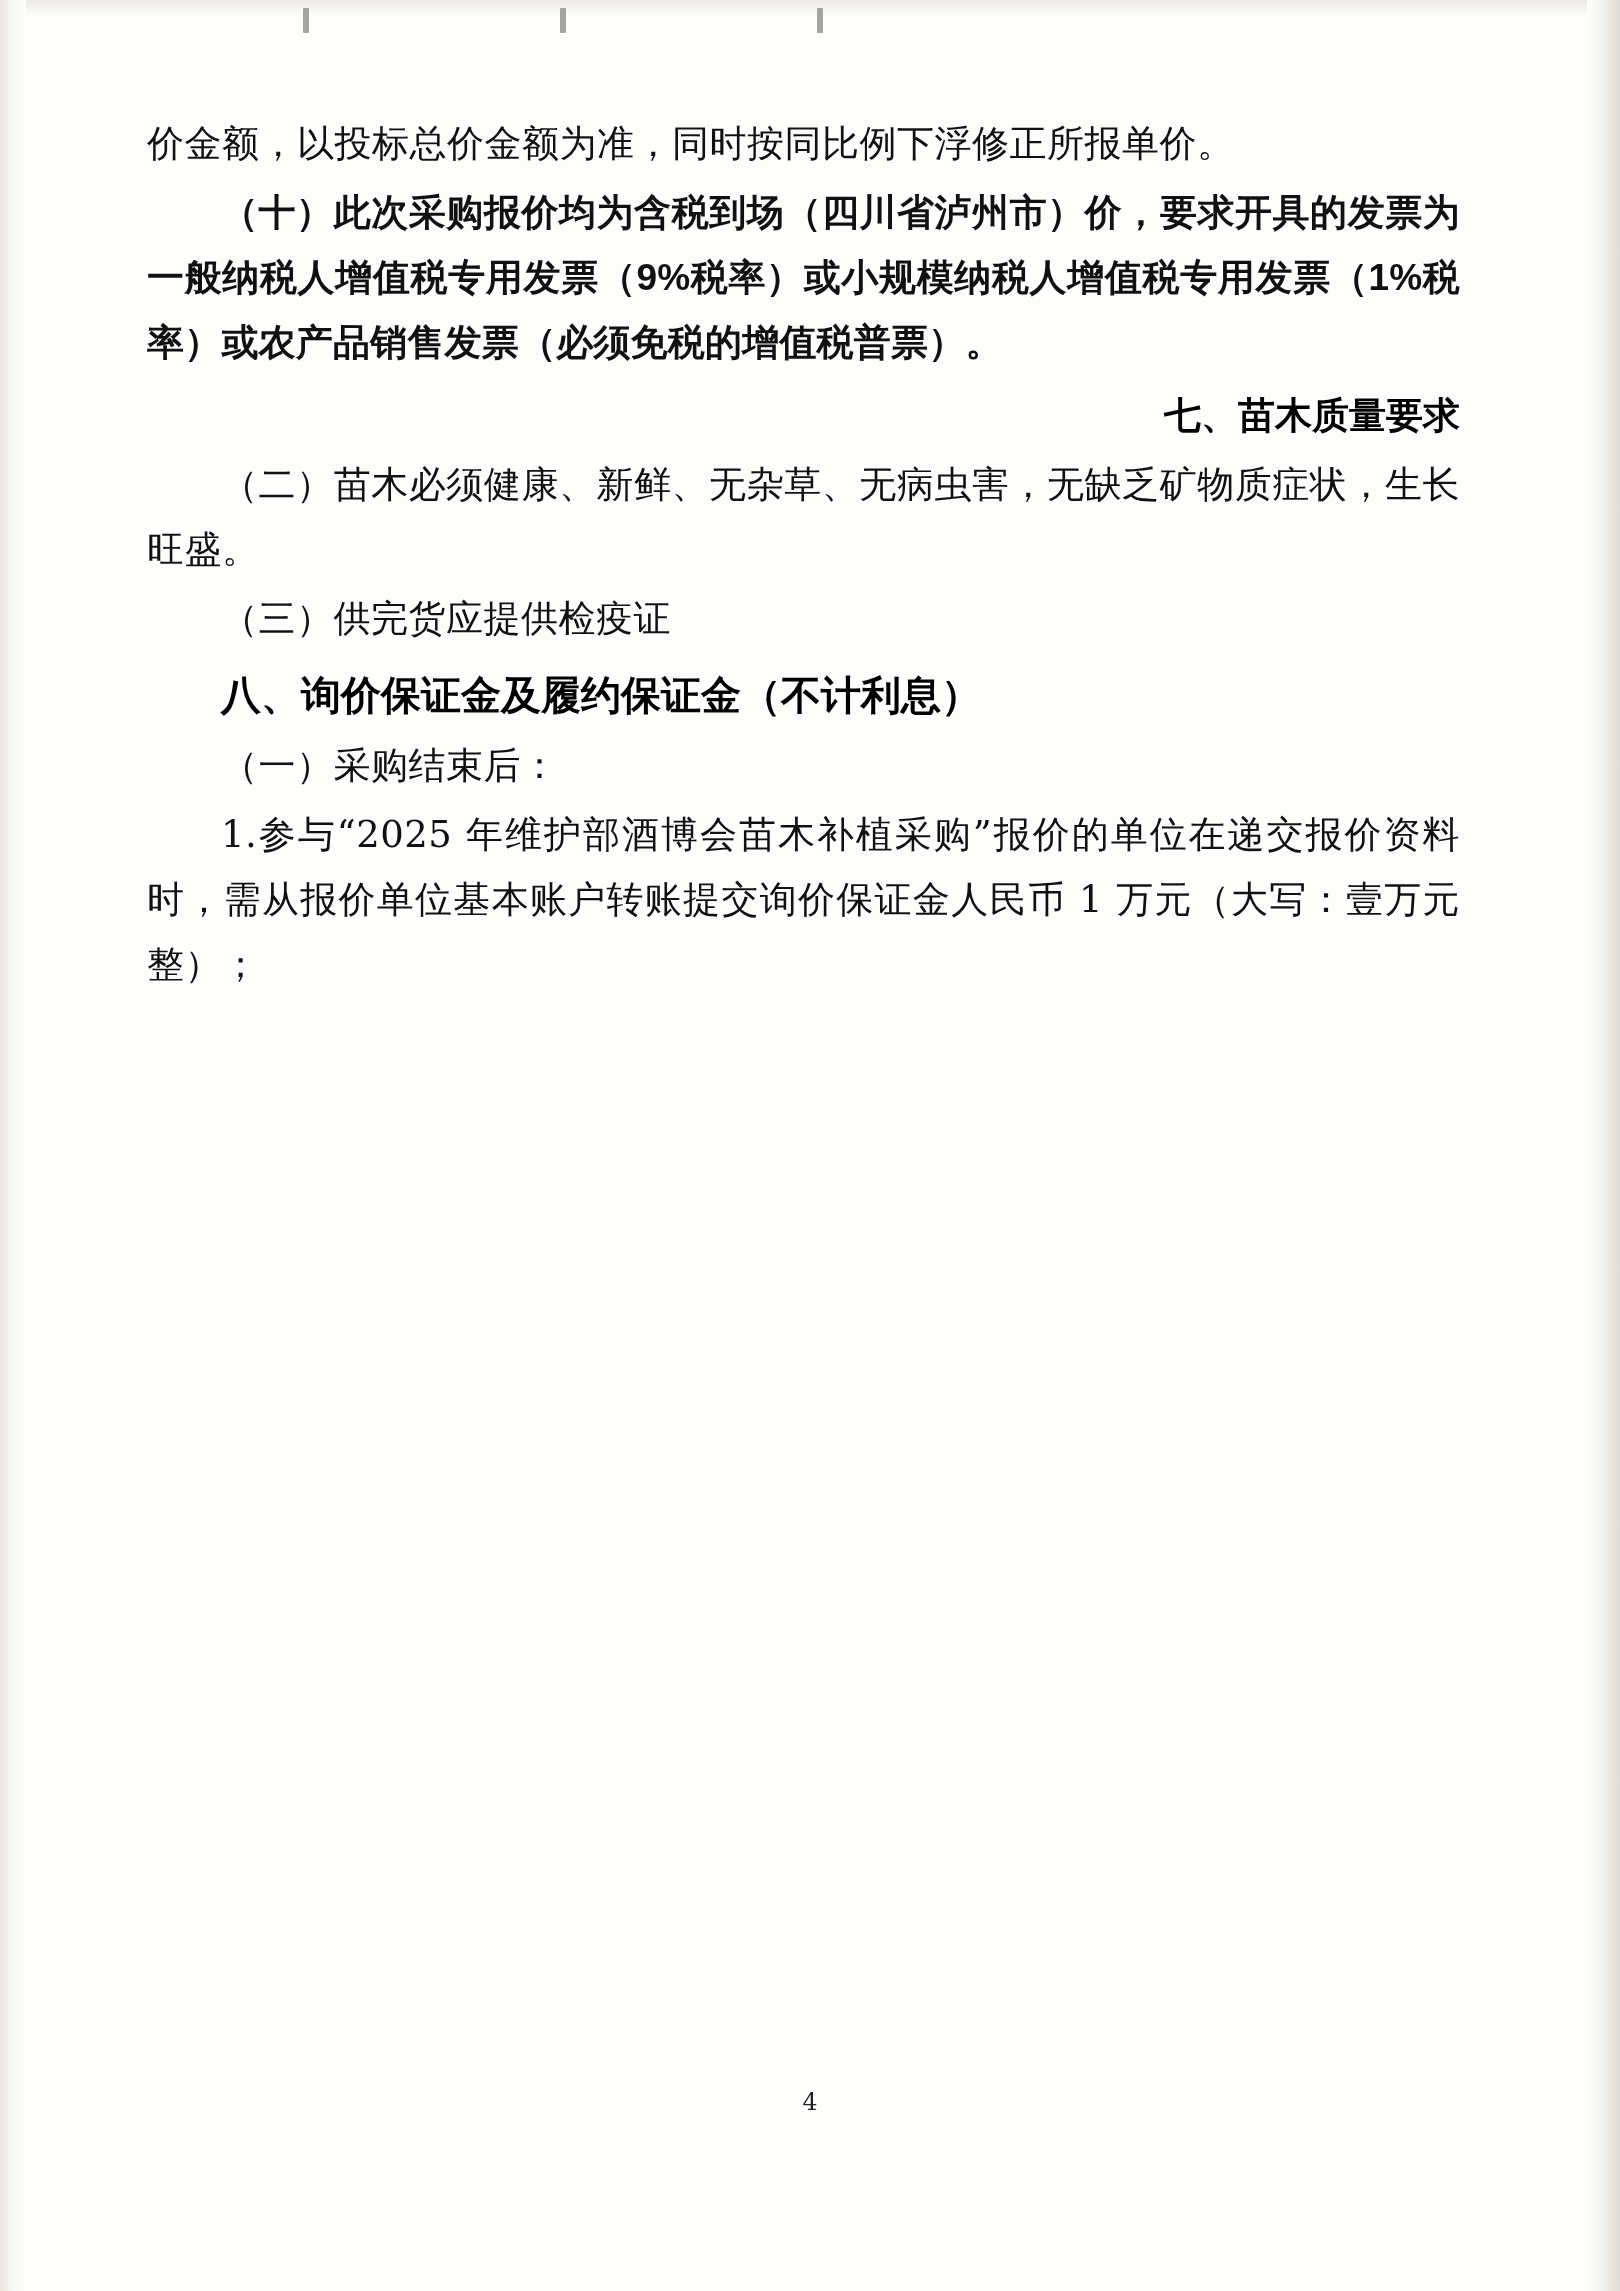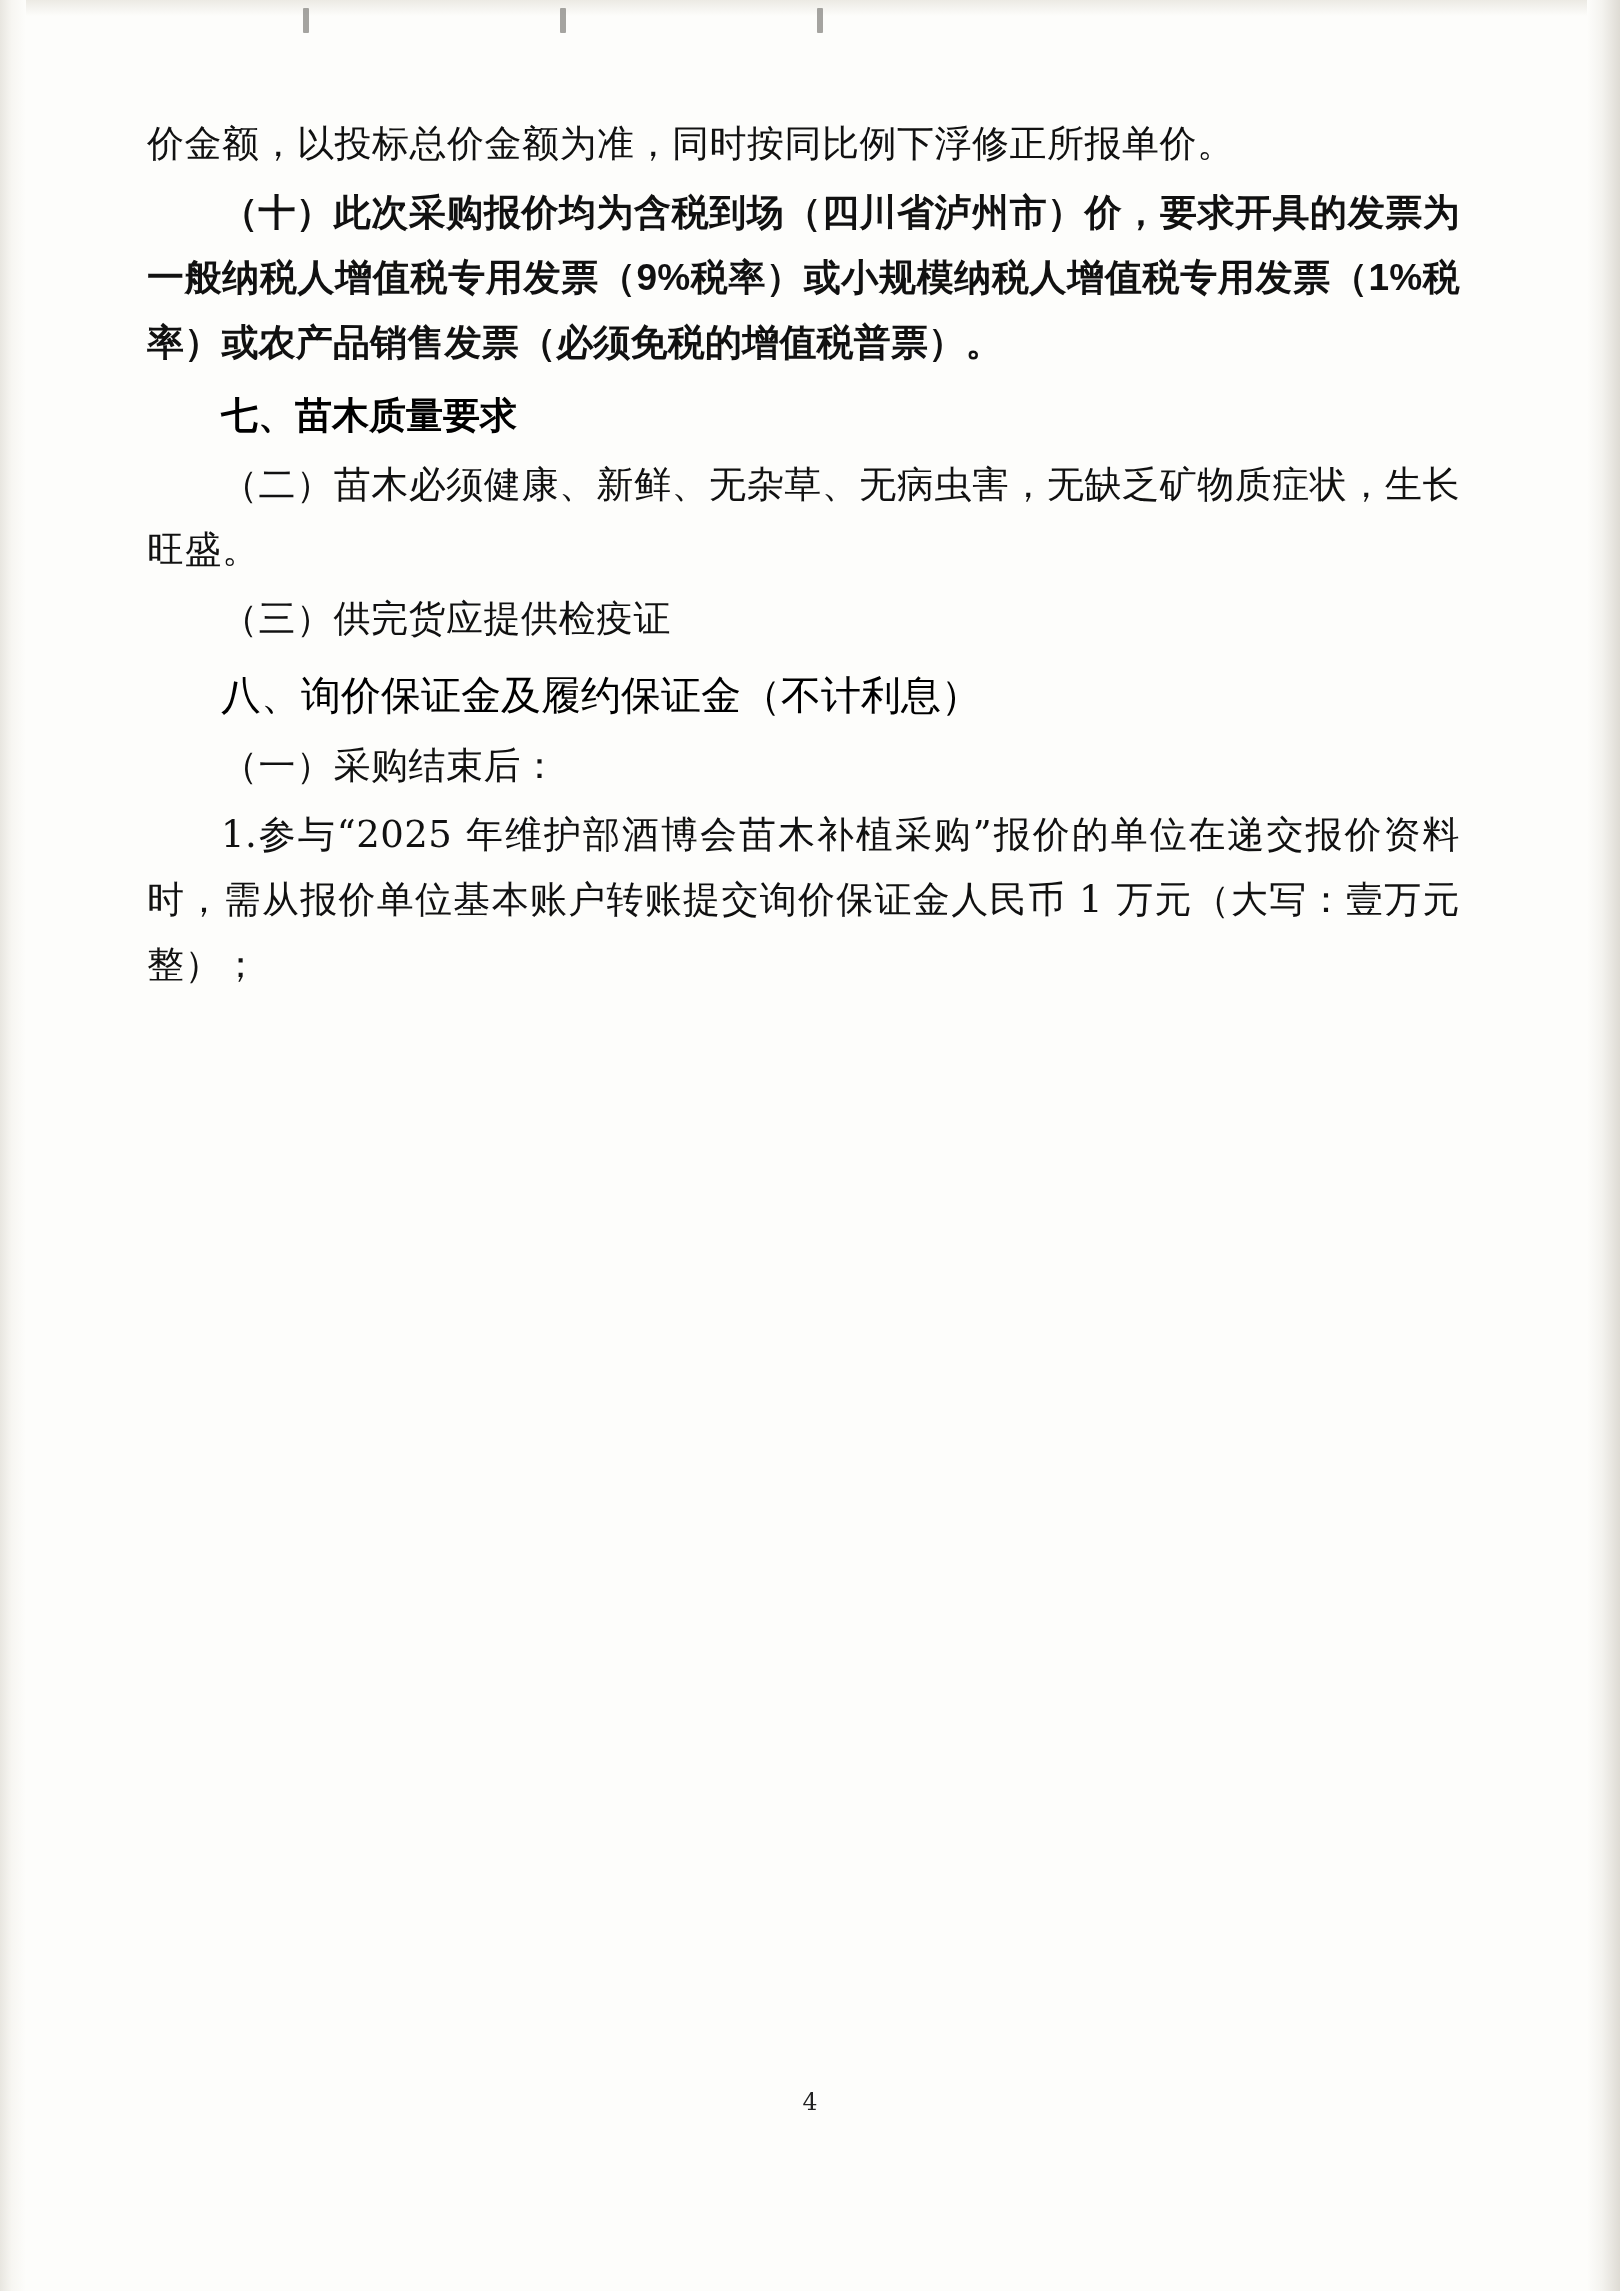--- a/index.html
+++ b/index.html
@@ -72,23 +72,24 @@
     font-family: Liberation Sans, sans-serif;
     letter-spacing: 0.2px;
   }
   p.heading {
     font-weight: bold;
     font-family: Liberation Serif, serif;
     text-indent: 74px;
     font-size: 37px;
     line-height: 69px;
     margin: 5.9px 0 2px 0;
+    text-align: right;
   }
   p.heading-lg {
-    font-weight: normal;
+    font-weight: bold;
     font-family: "DejaVu Sans", "Liberation Sans", sans-serif;
     text-indent: 74px;
     font-size: 40px;
     line-height: 71px;
     margin: 9.8px 0 2px 0;
   }
   .pageno {
     position: absolute;
     left: 0;
     top: 2088px;

